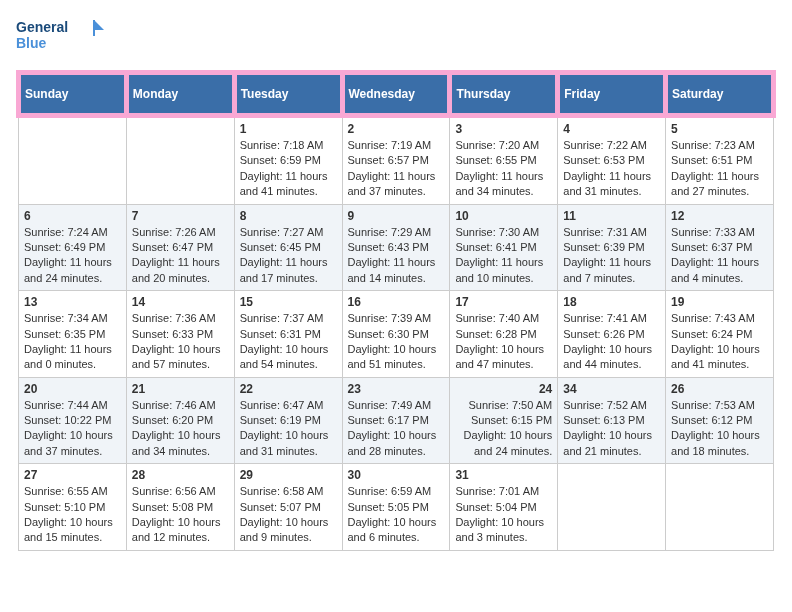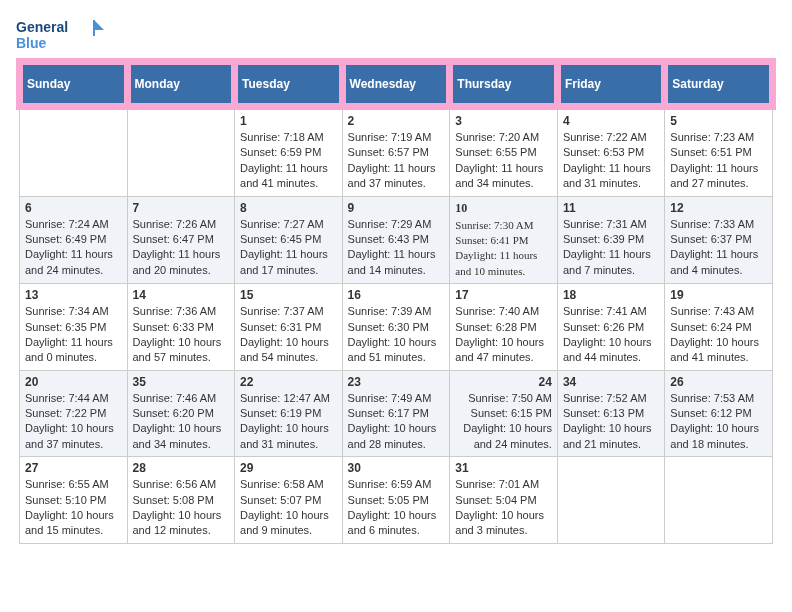--- a/index.html
+++ b/index.html
@@ -7,21 +7,21 @@
       font-family: Arial, sans-serif;
       background: #fff;
       width: 792px;
       min-height: 612px;
       padding: 16px;
     }
     .header {
       display: flex;
       justify-content: space-between;
       align-items: flex-start;
-      margin-bottom: 0;
+      margin-bottom: 12px;
     }
     .logo {
       display: flex;
       align-items: center;
     }
     .title-block {
       text-align: right;
     }
     .month-title {
       font-size: 36px;
@@ -37,21 +37,21 @@
       border-collapse: collapse;
       font-size: 11px;
     }
     .calendar th {
       background: #3a6ea8;
       color: #fff;
       padding: 12px 4px;
       text-align: left;
       font-size: 12px;
       font-weight: bold;
-      border: 7px solid #f9a8d4;
+      border: 5px solid #f9a8d4;
     }
     .calendar td {
       border: 1px solid #ccc;
       vertical-align: top;
       padding: 4px 5px;
       width: 108px;
       min-height: 80px;
       background: #fff;
     }
     .calendar tr:nth-child(even) td {
@@ -156,21 +156,21 @@
           <div class="day-info">Sunrise: 7:27 AM
 Sunset: 6:45 PM
 Daylight: 11 hours and 17 minutes.</div>
         </td>
         <td style="background: rgb(240, 244, 248);">
           <span class="day-number">9</span>
           <div class="day-info">Sunrise: 7:29 AM
 Sunset: 6:43 PM
 Daylight: 11 hours and 14 minutes.</div>
         </td>
-        <td style="background: rgb(240, 244, 248); font-family: Liberation Serif, serif;">
+        <td style="background: rgb(240, 244, 248);">
           <span class="day-number">10</span>
           <div class="day-info">Sunrise: 7:30 AM
 Sunset: 6:41 PM
 Daylight: 11 hours and 10 minutes.</div>
         </td>
         <td style="background: rgb(240, 244, 248);">
           <span class="day-number">11</span>
           <div class="day-info">Sunrise: 7:31 AM
 Sunset: 6:39 PM
 Daylight: 11 hours and 7 minutes.</div>
@@ -223,32 +223,32 @@
           <span class="day-number">19</span>
           <div class="day-info">Sunrise: 7:43 AM
 Sunset: 6:24 PM
 Daylight: 10 hours and 41 minutes.</div>
         </td>
       </tr>
       <tr>
         <td style="background: rgb(240, 244, 248); margin-left: 27px;">
           <span class="day-number">20</span>
           <div class="day-info">Sunrise: 7:44 AM
-Sunset: 7:22 PM
+Sunset: 10:22 PM
 Daylight: 10 hours and 37 minutes.</div>
         </td>
         <td style="background: rgb(240, 244, 248);">
-          <span class="day-number">35</span>
+          <span class="day-number">21</span>
           <div class="day-info">Sunrise: 7:46 AM
 Sunset: 6:20 PM
 Daylight: 10 hours and 34 minutes.</div>
         </td>
         <td style="background: rgb(240, 244, 248);">
           <span class="day-number">22</span>
-          <div class="day-info">Sunrise: 12:47 AM
+          <div class="day-info">Sunrise: 6:47 AM
 Sunset: 6:19 PM
 Daylight: 10 hours and 31 minutes.</div>
         </td>
         <td style="background: rgb(240, 244, 248);">
           <span class="day-number">23</span>
           <div class="day-info">Sunrise: 7:49 AM
 Sunset: 6:17 PM
 Daylight: 10 hours and 28 minutes.</div>
         </td>
         <td style="background: rgb(240, 244, 248); text-align: right;">

